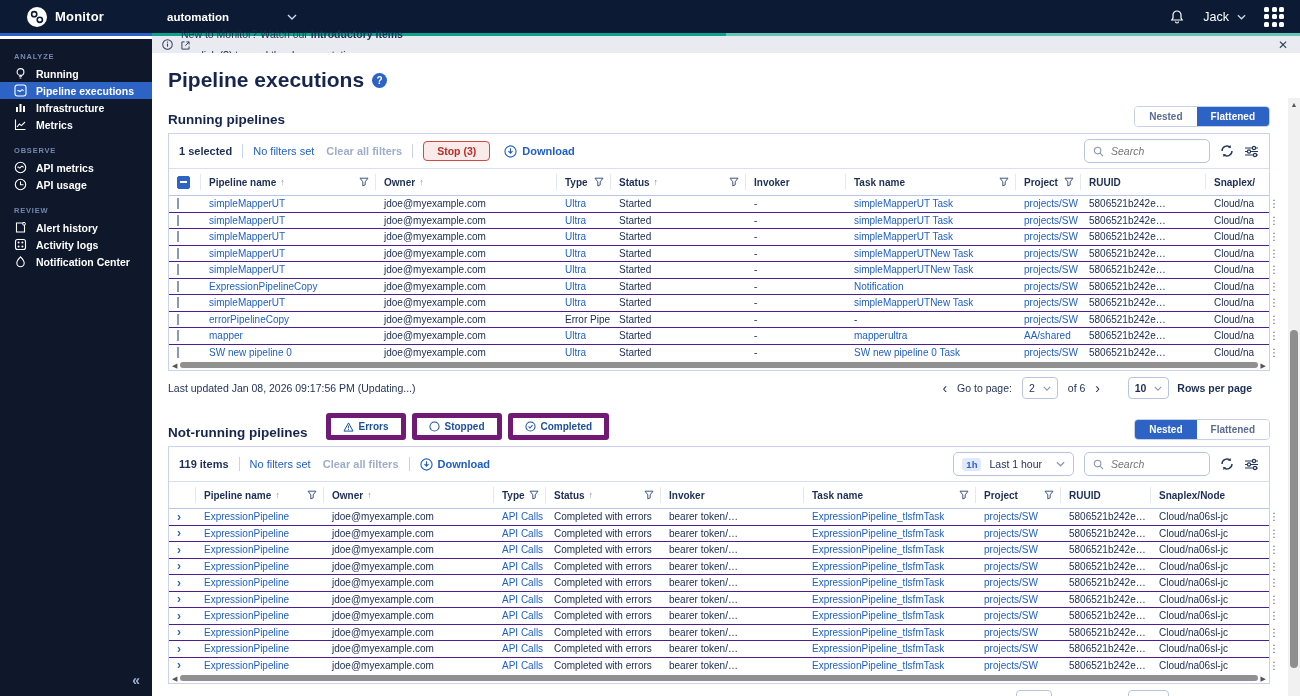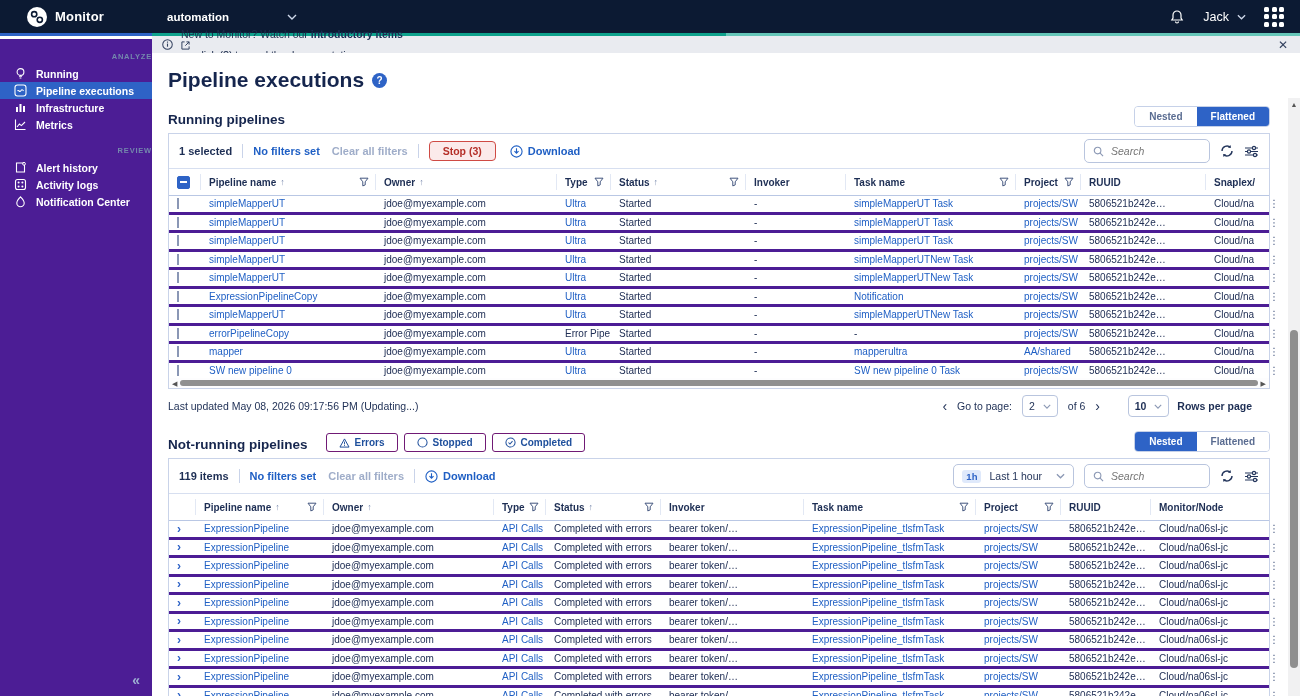--- a/index.html
+++ b/index.html
@@ -25,67 +25,67 @@
   .progress-line i{display:block;height:3px;width:50%;background:#0ea28c;}
   
   .banner{position:absolute;left:152px;top:36px;width:1148px;height:17px;background:#e9ebf0;
           display:flex;align-items:center;font-size:10.5px;color:#1c2b4a;}
   .banner .i-ic{margin-left:10px;}
   .banner .txt{margin-left:8px;}
   .banner b{font-weight:bold;}
   .banner .ext{margin:0 3px;position:relative;top:1px;}
   .banner .close{margin-left:auto;margin-right:12px;font-size:12px;color:#33415f;cursor:pointer;line-height:1;}
   
-  .sidebar{position:absolute;left:0;top:39px;width:152px;height:657px;background:#4c1d95;color:#fff;text-align:right;}
+  .sidebar{position:absolute;left:0;top:39px;width:152px;height:657px;background:#0f172a;color:#fff;}
   .sb-section{margin-top:13px;}
   .sb-label{font-size:7.5px;letter-spacing:.8px;color:#7488ad;font-weight:bold;margin:6px 0 4px 14px;}
   .sb-item{display:flex;align-items:center;height:17px;padding-left:14px;font-size:10.5px;font-weight:bold;cursor:pointer;}
   .sb-item .ic{width:13px;height:13px;margin-right:9px;display:flex;align-items:center;}
   .sb-item.active{background:#2e63c6;}
   .collapse{position:absolute;bottom:8px;right:12px;color:#9db0d2;font-size:14px;font-weight:bold;cursor:pointer;}
   
   .main{position:absolute;left:152px;top:53px;width:1136px;height:643px;background:#fff;}
   .content{padding:0 18px 0 16px;}
   h1{font-size:21px;margin:15px 0 0 0;color:#15254d;display:flex;align-items:center;gap:8px;}
   .help-ic{width:15px;height:15px;border-radius:50%;background:#2e63c6;color:#fff;font-size:10px;font-weight:bold;
            display:inline-flex;align-items:center;justify-content:center;cursor:pointer;}
   .section-row{display:flex;align-items:flex-end;margin-top:14px;}
   .section-row h2{font-size:13.5px;margin:0;color:#15254d;}
   .seg-toggle{margin-left:auto;display:flex;border:1px solid #c6d1e8;border-radius:4px;overflow:hidden;}
   .seg-toggle span{font-size:10px;font-weight:bold;padding:4px 14px;color:#5a6c91;background:#fff;cursor:pointer;}
   .seg-toggle span.on{background:#2e63c6;color:#fff;}
   .filter-btns{display:flex;gap:6px;margin-left:18px;}
-  .fbtn{display:flex;align-items:center;gap:5px;border:1px solid #701a75;border-radius:3px;color:#1e4f9c;
+  .fbtn{display:flex;align-items:center;gap:5px;border:5px solid #701a75;border-radius:3px;color:#1e4f9c;
         font-size:10px;font-weight:bold;padding:3px 12px;background:#fff;cursor:pointer;justify-content:flex-end;}
   
   .tbl{border:1px solid #c9d3e9;margin-top:6px;background:#fff;}
   .toolbar{display:flex;align-items:center;height:34px;border-bottom:1px solid #d7dff0;font-size:11px;padding:0 10px;}
   .toolbar .sel{font-weight:bold;color:#1d2e54;}
   .tb-div{width:1px;height:14px;background:#c9d3e9;margin:0 10px;}
-  .link-btn{color:#1f5fc4;font-weight:bold;cursor:pointer;}
+  .link-btn{color:#1f5fc4;font-weight:normal;cursor:pointer;}
   .muted-btn{color:#9fadc9;font-weight:bold;margin-left:12px;cursor:default;}
   .stop-btn{border:1.5px solid #cf4a44;background:#fbeaea;color:#b52f28;font-weight:bold;font-size:10.5px;
             border-radius:4px;padding:3px 13px;margin-right:14px;cursor:pointer;}
   .dl{display:flex;align-items:center;gap:5px;color:#1f5fc4;font-weight:bold;cursor:pointer;}
   .search-box{display:flex;align-items:center;border:1px solid #b9c5de;border-radius:5px;height:22px;width:108px;
               padding:0 8px;color:#8b98b4;margin-left:auto;}
   .search-box input{border:0;outline:0;width:80px;font-size:10.5px;font-style:italic;color:#55627f;
                     font-family:"Liberation Sans",sans-serif;background:transparent;margin-left:5px;}
   .icon-btn{margin-left:10px;color:#24365c;cursor:pointer;display:flex;align-items:center;}
   .time-range{display:flex;align-items:center;border:1px solid #b9c5de;border-radius:5px;height:22px;
               padding:0 8px;margin-left:auto;margin-right:10px;cursor:pointer;}
   .time-range .badge{background:#dfe9fb;color:#2e63c6;font-size:9.5px;font-weight:bold;border-radius:3px;padding:1px 4px;}
   .time-range .trlbl{font-size:10.5px;color:#1d2e54;margin:0 14px 0 8px;}
   .time-range .chev{color:#8b98b4;}
   .search-box.nr{margin-left:0;}
   
   .t-head{display:flex;border-bottom:1px solid #b9c7e4;height:26px;align-items:center;font-size:10px;font-weight:bold;color:#1d2e54;}
   .t-head .c{border-right:1px solid #e2e8f4;height:16px;display:flex;align-items:center;padding-left:8px;box-sizing:border-box;}
   .t-head .c:last-child{border-right:0;}
-  .t-row{display:flex;border-bottom:3px solid #4c1d95;height:15.5px;align-items:center;font-size:10px;color:#202f55;}
+  .t-row{display:flex;border-bottom:1px solid #4c1d95;height:15.5px;align-items:center;font-size:10px;color:#202f55;}
   .t-row:last-child{border-bottom:0;}
   .c{flex:0 0 auto;overflow:hidden;white-space:nowrap;padding-left:8px;box-sizing:border-box;}
   .lk{color:#1f5fc4;cursor:pointer;}
   .sort{color:#7d8db0;font-size:9px;margin-left:4px;}
   .funnel{margin-left:auto;margin-right:6px;color:#42557e;cursor:pointer;display:flex;}
   .cb{width:11px;height:11px;border:1px solid #8a97b5;border-radius:2px;background:#fff;cursor:pointer;}
   .cb.ind{background:#2e63c6;border-color:#2e63c6;position:relative;}
   .cb.ind:after{content:"";position:absolute;left:2px;top:4.5px;width:7px;height:2px;background:#fff;}
   .kebab{margin-left:auto;padding-right:4px;color:#42557e;cursor:pointer;font-size:10px;}
   .expander{color:#2e63c6;font-weight:bold;font-size:12px;cursor:pointer;line-height:1;}
@@ -219,20 +219,41 @@
             <span class="ic">
             <svg width="13" height="13" viewBox="0 0 13 13">
               <path d="M1.5 1.5v10h10" fill="none" stroke="#fff" stroke-width="1.1"></path>
               <path d="M3 9l2.4-3 2 1.6L11 4" fill="none" stroke="#fff" stroke-width="1.1"></path>
             </svg>
           </span>
             <span>Metrics</span>
           </div>
       </div>
       <div class="sb-section">
+        <div class="sb-label">OBSERVE</div>
+        <div class="sb-item">
+            <span class="ic">
+            <svg width="13" height="13" viewBox="0 0 13 13">
+              <circle cx="6.5" cy="6.5" r="5.2" fill="none" stroke="#fff" stroke-width="1.1"></circle>
+              <path d="M3.5 6.5c1-1.6 2 1.6 3 0s2-1.6 3 0" fill="none" stroke="#fff" stroke-width="1.1"></path>
+            </svg>
+          </span>
+            <span>API metrics</span>
+          </div>
+        <div class="sb-item">
+            <span class="ic">
+            <svg width="13" height="13" viewBox="0 0 13 13">
+              <circle cx="6.5" cy="6.5" r="5.2" fill="none" stroke="#fff" stroke-width="1.1"></circle>
+              <path d="M6.5 3.5v3.2H9.5" fill="none" stroke="#fff" stroke-width="1.1"></path>
+            </svg>
+          </span>
+            <span>API usage</span>
+          </div>
+      </div>
+      <div class="sb-section">
         <div class="sb-label">REVIEW</div>
         <div class="sb-item">
             <span class="ic">
             <svg width="13" height="13" viewBox="0 0 13 13">
               <path d="M9.5 2H2.5v9h8V4" fill="none" stroke="#fff" stroke-width="1.1"></path>
               <circle cx="10" cy="2.8" r="1.4" fill="none" stroke="#fff" stroke-width="1"></circle>
             </svg>
           </span>
             <span>Alert history</span>
           </div>
@@ -503,21 +524,21 @@
           </div>
         </div>
     <div class="hscroll">
       <span class="arr">◀</span>
       <span class="thumb"></span>
       <span class="arr">▶</span>
     </div>
   </div>
 
   <div class="t-footer">
-    <span>Last updated May 08, 2026 09:17:56 PM (Updating...)</span>
+    <span>Last updated Jan 08, 2026 09:17:56 PM (Updating...)</span>
     <span class="pager">
       <span class="pchev">‹</span>
       <span>Go to page:</span>
       <span class="selbox">
         <span>2</span>
         <span class="chev">
               <svg width="8" height="5" viewBox="0 0 10 6">
                 <path d="M1 1l4 4 4-4" stroke="#8b98b4" stroke-width="1.4" fill="none"></path>
               </svg>
             </span>
@@ -639,21 +660,21 @@
                 <svg width="10" height="10" viewBox="0 0 10 10">
                   <path d="M1 1.2h8L6.2 4.8v3.1l-2.4 1V4.8z" fill="none" stroke="currentColor" stroke-width="1"></path>
                 </svg>
               </span></span>
             <span class="c" style="width:85px">Project<span class="funnel">
                 <svg width="10" height="10" viewBox="0 0 10 10">
                   <path d="M1 1.2h8L6.2 4.8v3.1l-2.4 1V4.8z" fill="none" stroke="currentColor" stroke-width="1"></path>
                 </svg>
               </span></span>
             <span class="c" style="width:90px">RUUID</span>
-            <span class="c" style="width:132px">Monitor/Node</span>
+            <span class="c" style="width:132px">Snaplex/Node</span>
           </div>
         </div>
     <div id="nr-body">
           <div class="t-row">
             <span class="c" style="width:27px"><span class="expander">›</span></span>
             <span class="c" style="width:128px"><span class="lk">ExpressionPipeline</span></span>
             <span class="c" style="width:170px"><span>jdoe@myexample.com</span></span>
             <span class="c" style="width:52px"><span class="lk">API Calls</span></span>
             <span class="c" style="width:115px"><span>Completed with errors</span></span>
             <span class="c" style="width:143px"><span>bearer token/…</span></span>

